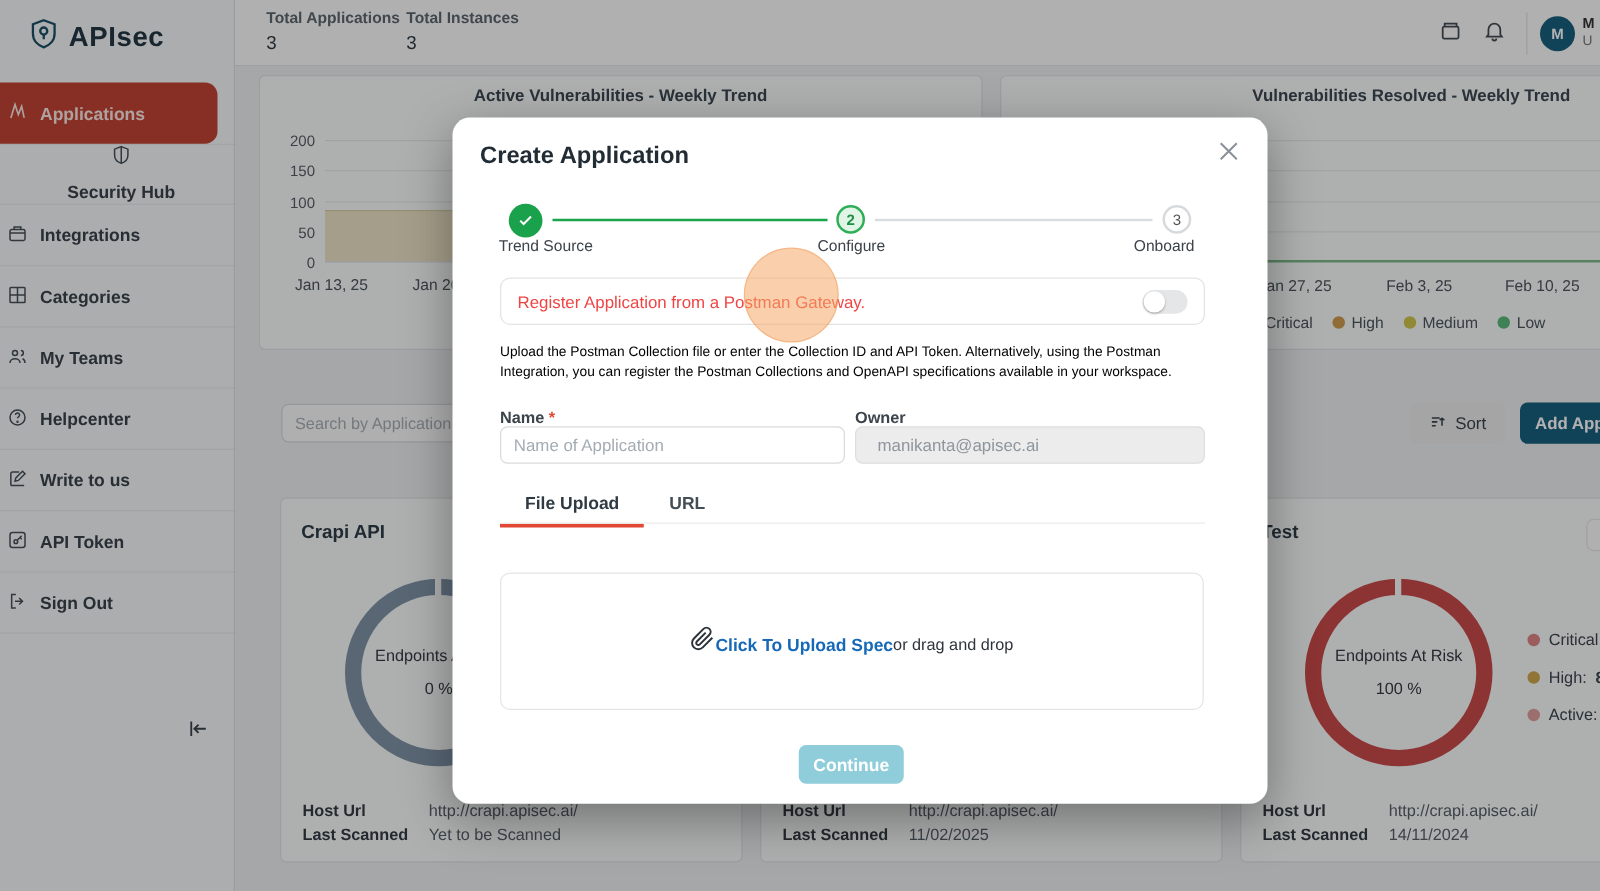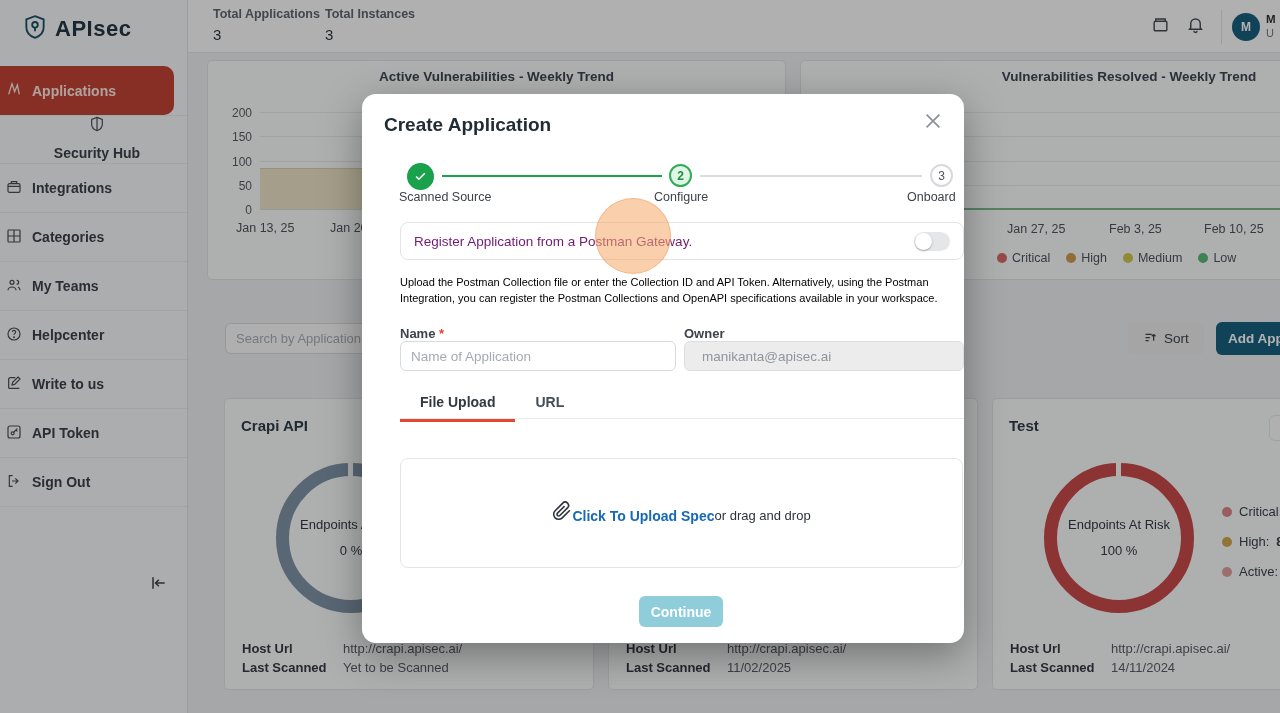--- a/index.html
+++ b/index.html
@@ -88,42 +88,42 @@
   .host-row .hv { color:#555f68; }
   .mini-legend { position:absolute; left:229px; top:105px; }
   .mini-legend .ml-row { display:flex; align-items:center; gap:7px; margin-bottom:15px;
                          font-size:13px; color:#3a444d; white-space:nowrap; }
   .mini-legend .ml-val { font-weight:bold; }
   .card-corner-btn { position:absolute; left:276px; top:16px; width:40px; height:26px;
                      background:#fdfdfd; border:1px solid #e6e6e6; border-radius:6px; }
 
   
   #overlay { position:absolute; inset:0; background:rgba(0,0,0,0.30); z-index:5; }
-  #modal { position:absolute; left:362px; top:94px; width:602px; height:549px; background:#fff;
+  #modal { position:absolute; left:362px; top:94px; width:652px; height:549px; background:#fff;
            border-radius:14px; box-shadow:0 12px 40px rgba(0,0,0,.35); z-index:10; }
   #modal-title { position:absolute; left:22px; top:20px; font-size:19px; font-weight:bold; color:#222c35; }
   #modal-close { position:absolute; right:18px; top:16px; width:24px; height:24px; color:#8a9097; cursor:pointer; }
 
   .step-circle { position:absolute; top:69px; border-radius:50%; display:flex;
                  align-items:center; justify-content:center; }
   #step1 { left:45px; width:27px; height:27px; background:#19a24b; color:#fff; }
   #step2 { left:307px; width:23px; height:23px; background:#e0f5e6; border:2px solid #2fae58;
            color:#1f8f46; font-size:12px; font-weight:bold; top:70px; }
   #step3 { left:568px; width:23px; height:23px; background:#fff; border:2px solid #d7dadd;
            color:#555; font-size:12px; top:70px; }
   .step-line { position:absolute; top:81px; height:2px; }
   #line1 { left:80px; width:220px; background:#1aa44c; }
   #line2 { left:338px; width:222px; background:#dadddf; }
   .step-label { position:absolute; top:96px; font-size:12.5px; color:#3c434a; }
   #slabel1 { left:37px; } #slabel2 { left:292px; } #slabel3 { left:545px; }
 
   #toggle-box { position:absolute; left:38px; top:128px; width:564px; height:38px;
                 border:1px solid #e3e4e6; border-radius:8px; display:flex; align-items:center;
                 padding:0 13px; }
-  #toggle-label { font-size:13.5px; color:#701a75; }
+  #toggle-label { font-size:13.5px; color:#ef4444; }
   #toggle-switch { margin-left:auto; width:36px; height:19px; background:#e4e6e8;
                    border-radius:10px; position:relative; cursor:pointer; }
   #toggle-knob { position:absolute; left:1px; top:1px; width:17px; height:17px; background:#fff;
                  border-radius:50%; box-shadow:0 1px 2px rgba(0,0,0,.3); }
 
   #modal-desc { position:absolute; left:38px; top:181px; width:556px; font-size:11px;
                 color:#000000; line-height:1.45; }
   .field-label { position:absolute; top:232px; font-size:13px; font-weight:bold; color:#3b434b; }
   .req { color:#e0442e; }
   #name-field { position:absolute; left:38px; top:247px; width:276px; height:30px;
@@ -439,21 +439,21 @@
       </svg>
     </div>
     <div class="step-line" id="line1"></div>
     <div class="step-circle" id="step2">
       <span>2</span>
     </div>
     <div class="step-line" id="line2"></div>
     <div class="step-circle" id="step3">
       <span>3</span>
     </div>
-    <div class="step-label" id="slabel1">Scanned Source</div>
+    <div class="step-label" id="slabel1">Trend Source</div>
     <div class="step-label" id="slabel2">Configure</div>
     <div class="step-label" id="slabel3">Onboard</div>
 
     <div id="toggle-box">
       <span id="toggle-label">Register Application from a Postman Gateway.</span>
       <div id="toggle-switch">
         <div id="toggle-knob"></div>
       </div>
     </div>
 

